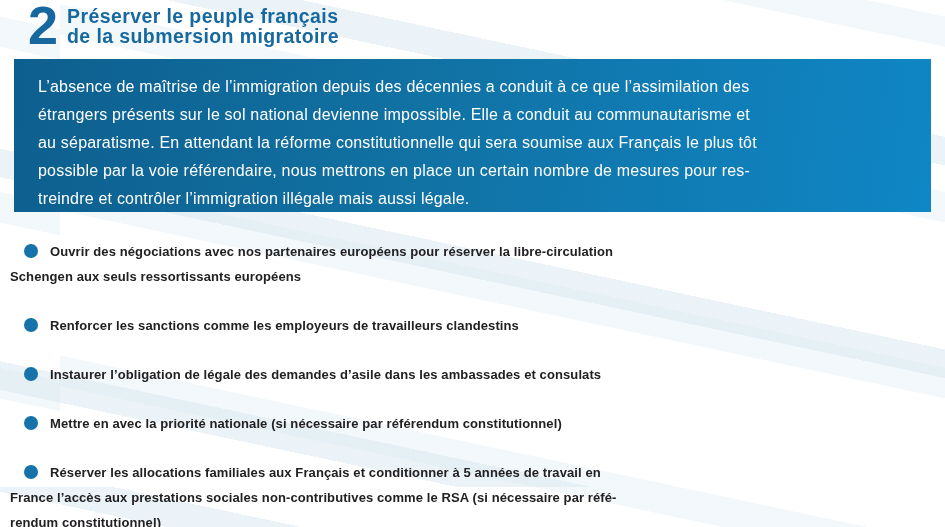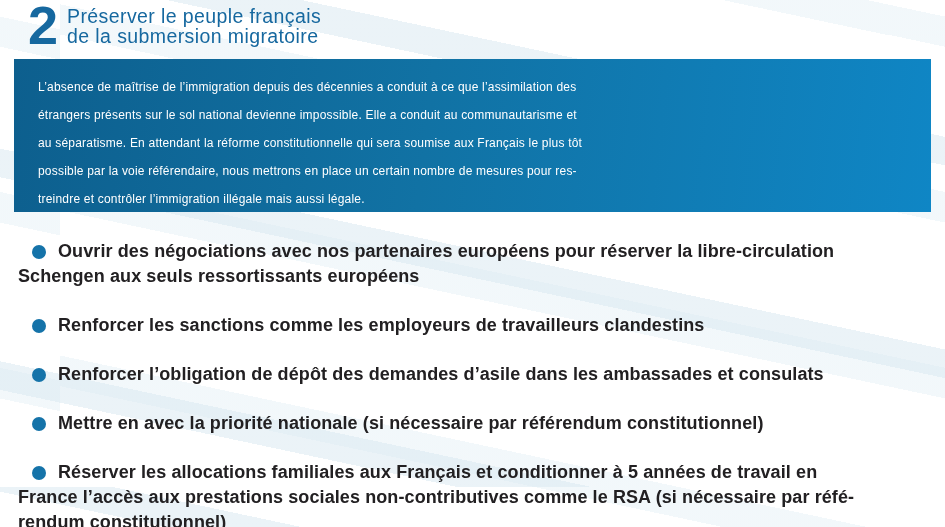--- a/index.html
+++ b/index.html
@@ -34,59 +34,59 @@
   .section-number {
     font-size: 54px;
     font-weight: 700;
     line-height: 46px;
     color: #16689f;
     letter-spacing: -1px;
   }
   .section-title {
     margin: 4px 0 0 10px;
     font-size: 19.5px;
-    font-weight: 400;
+    font-weight: 700;
     line-height: 20px;
     letter-spacing: 0.4px;
     color: #16689f;
     white-space: pre-line;
   }
 
   
   .intro-box {
     position: absolute;
     top: 59px;
     left: 14px;
     width: 917px;
     height: 153px;
     box-sizing: border-box;
     padding: 14px 24px 0 24px;
     background: linear-gradient(97deg, #0d5f8e 0%, #1172a4 45%, #0f86c5 100%);
   }
   .intro-text {
     margin: 0;
     color: #ffffff;
-    font-size: 12px;
+    font-size: 16px;
     font-weight: 400;
     line-height: 28px;
     letter-spacing: 0.2px;
     white-space: pre-line;
   }
 
   
   .measures {
     position: absolute;
     top: 239px;
     left: 2px;
     right: 6px;
   }
   .measure {
-    margin: 0 0 24px 16px;
+    margin: 0 0 24px 8px;
     color: #222022;
-    font-size: 18px;
+    font-size: 13px;
     font-weight: 700;
     line-height: 25px;
     letter-spacing: 0.1px;
     white-space: pre-line;
   }
   .bullet {
     display: inline-block;
     width: 14px;
     height: 14px;
     border-radius: 50%;
@@ -111,20 +111,20 @@
 étrangers présents sur le sol national devienne impossible. Elle a conduit au communautarisme et
 au séparatisme. En attendant la réforme constitutionnelle qui sera soumise aux Français le plus tôt
 possible par la voie référendaire, nous mettrons en place un certain nombre de mesures pour res-
 treindre et contrôler l’immigration illégale mais aussi légale.</p>
   </div>
 
   <div class="measures">
     <div class="measure"><span class="bullet"></span><span>Ouvrir des négociations avec nos partenaires européens pour réserver la libre-circulation
 Schengen aux seuls ressortissants européens</span></div>
     <div class="measure"><span class="bullet"></span><span>Renforcer les sanctions comme les employeurs de travailleurs clandestins</span></div>
-    <div class="measure"><span class="bullet"></span><span>Renforcer l’obligation de dépôt des demandes d’asile dans les ambassades et consulats</span></div>
+    <div class="measure"><span class="bullet"></span><span>Instaurer l’obligation de légale des demandes d’asile dans les ambassades et consulats</span></div>
     <div class="measure"><span class="bullet"></span><span>Mettre en avec la priorité nationale (si nécessaire par référendum constitutionnel)</span></div>
     <div class="measure"><span class="bullet"></span><span>Réserver les allocations familiales aux Français et conditionner à 5 années de travail en
 France l’accès aux prestations sociales non-contributives comme le RSA (si nécessaire par réfé-
 rendum constitutionnel)</span></div>
   </div>
 
 </div>
 
 </body></html>

